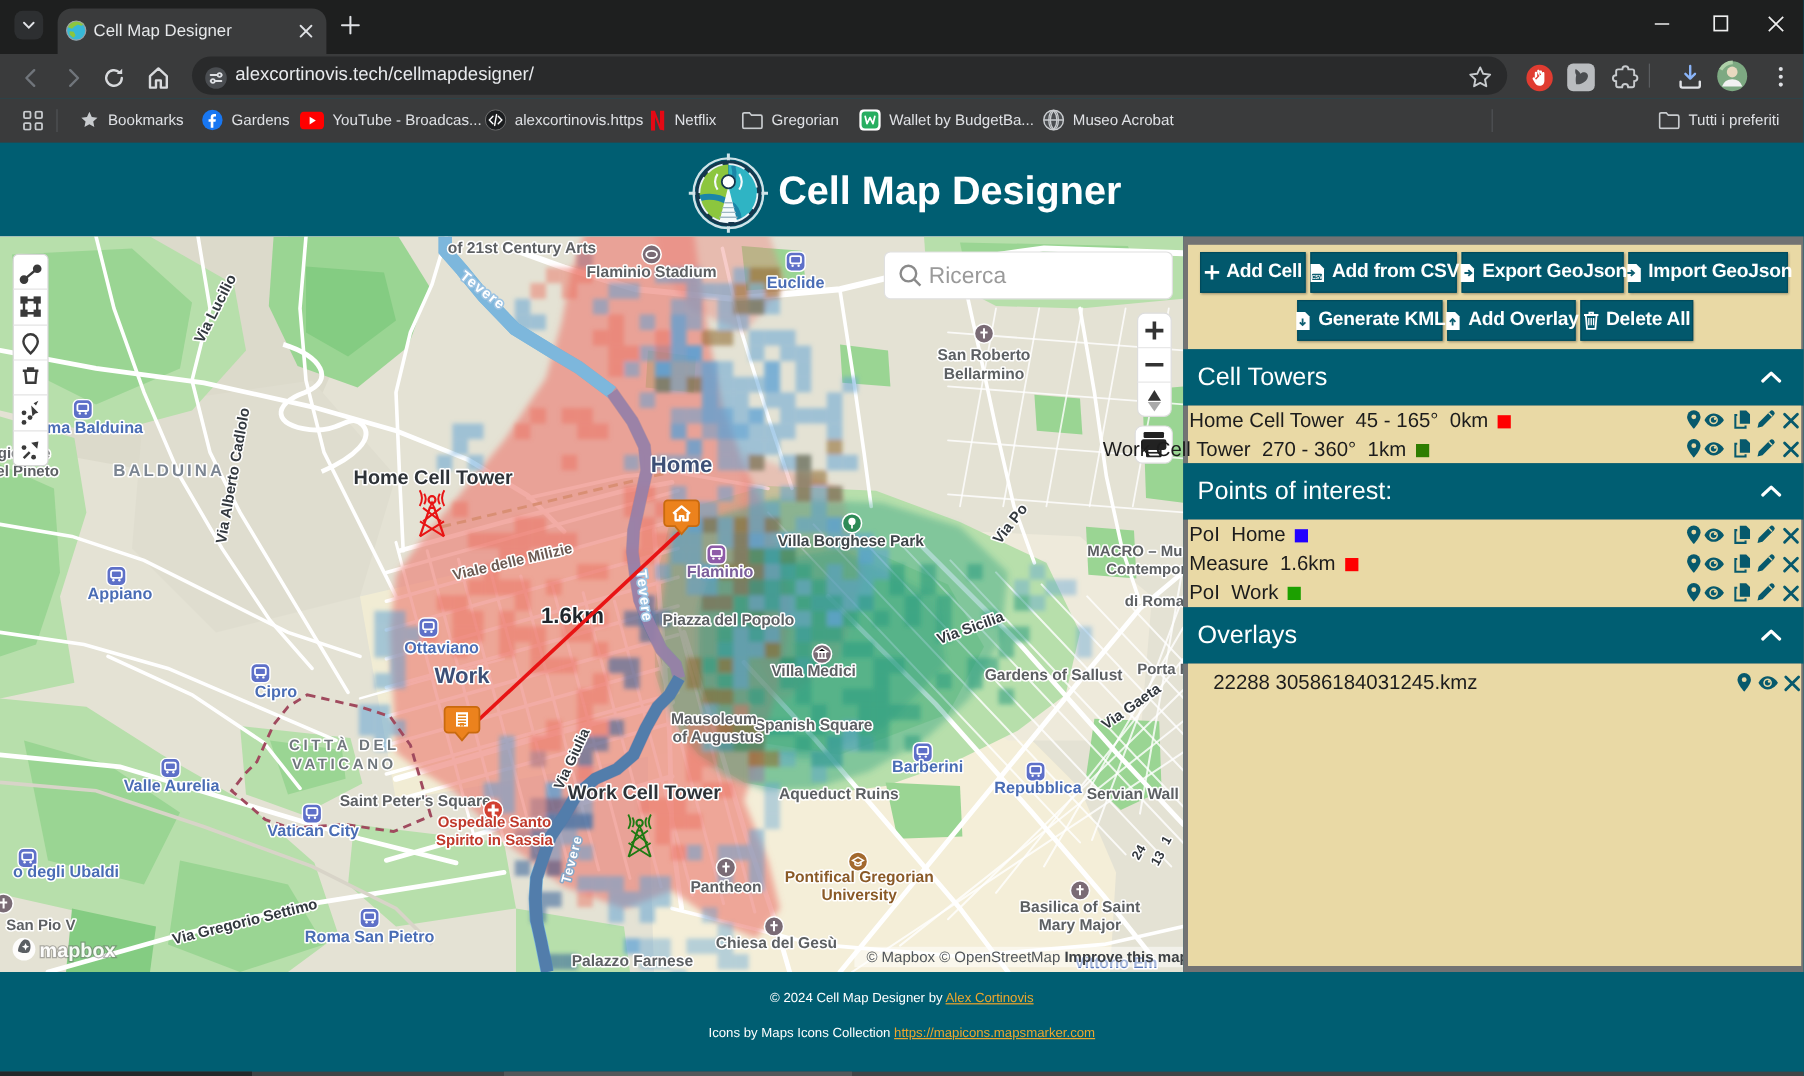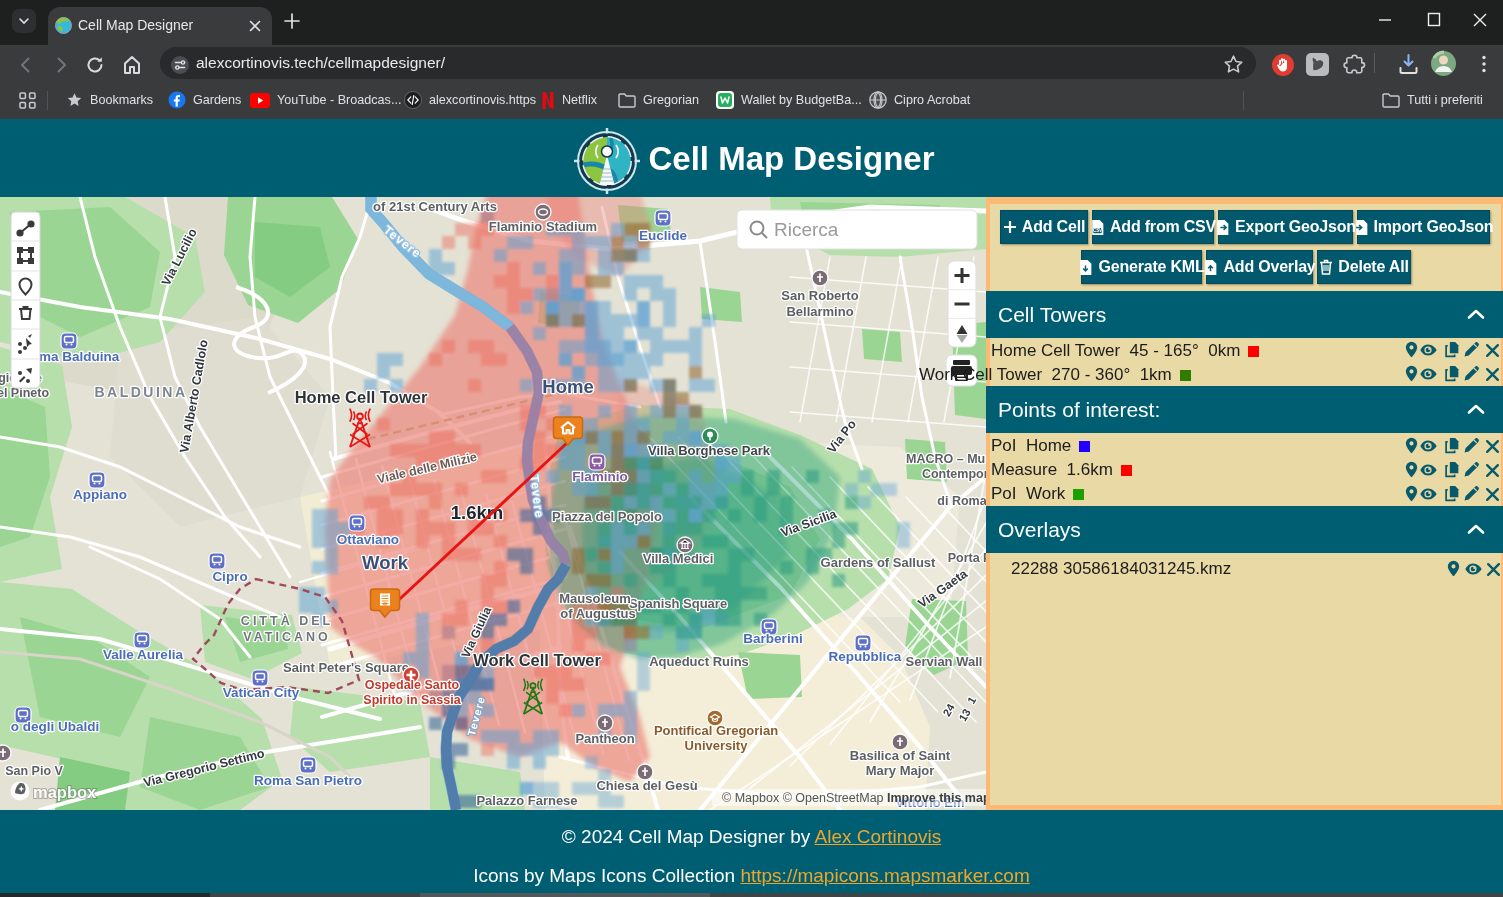--- a/index.html
+++ b/index.html
@@ -9,24 +9,24 @@
 #tabstrip{left:0;top:0;width:1503px;height:45px;background:#1e1f1f}
 #tabchev{left:12px;top:9px;width:24px;height:24px;border-radius:7px;background:#2d2f31;color:#dfe1e5;text-align:center;line-height:22px;font-size:14px}
 #tab{left:48px;top:7px;width:224px;height:38px;background:#3a3b3c;border-radius:12px 12px 0 0;color:#e6e8ea;font-size:14px}
 #toolbar{left:0;top:45px;width:1503px;height:37px;background:#3a3b3c}
 #omni{left:160px;top:47px;width:1096px;height:32px;border-radius:16px;background:#292a2b;color:#e8eaed;font-size:15px;line-height:32px}
 #bookbar{left:0;top:82px;width:1503px;height:37px;background:#3a3b3c;color:#dfe1e5;font-size:13px}
 .bmi{font-size:12.6px}
 .bmi{position:absolute;top:84px;height:32px;display:flex;align-items:center;gap:7px;color:#dfe1e5;white-space:nowrap}
 
 #apphead{left:0;top:119px;width:1503px;height:78px;background:#005e72}
-#appfoot{left:0;top:810px;width:1503px;height:83px;background:#005e72;color:#fff;text-align:center;font-size:19px}
+#appfoot{left:0;top:810px;width:1503px;height:83px;background:#005e72;color:#fff;text-align:center;font-size:11px}
 #bottomstrip{left:0;top:893px;width:1503px;height:4px;background:#3f4446}
 #mapwrap{left:0;top:197px;width:986px;height:613px;background:#eae7de;overflow:hidden}
-#sidebar{left:986px;top:197px;width:517px;height:613px;background:#fdba74}
+#sidebar{left:986px;top:197px;width:517px;height:613px;background:#737373}
 .btn{position:absolute;height:34px;background:#02586c;border:1px solid #014a5c;color:#fff;font-weight:bold;font-size:16px;display:flex;align-items:center;justify-content:center;gap:5px;box-shadow:1px 1px 2px rgba(0,0,0,.35);white-space:nowrap;letter-spacing:-0.2px}
 .btn svg{flex-shrink:0}
 .sechead{position:absolute;left:0;width:517px;height:47px;background:#005e72;color:#fff;font-size:21px;display:flex;align-items:center;padding-left:12px}
 .sechead .chev{position:absolute;right:16px;top:12px}
 .tanblock{position:absolute;left:4px;width:511px;background:#e9d9a5}
 .row{position:absolute;right:112px;height:24px;display:flex;align-items:center;justify-content:flex-start;gap:8px;font-size:17px;color:#1c1c1c;white-space:nowrap}
 .sq{width:11px;height:11px;display:inline-block}
 a.flink{color:#eda62c;text-decoration:underline}
 </style></head><body>
 <div id="stage">
@@ -173,21 +173,21 @@
         </svg>
         <span>Wallet by BudgetBa...</span>
       </div>
 <div class="bmi" style="left:869px">
         <svg width="18" height="18" viewBox="0 0 18 18">
           <circle cx="9" cy="9" r="8.2" fill="#4a4d50"></circle>
           <circle cx="9" cy="9" r="8.2" fill="none" stroke="#c8cbce" stroke-width="1.2"></circle>
           <path d="M1 9h16M9 1a13 13 0 010 16M9 1a13 13 0 000 16" stroke="#c8cbce" stroke-width="1.1" fill="none"></path>
           <ellipse cx="9" cy="9" rx="4" ry="8.2" fill="none" stroke="#c8cbce" stroke-width="1.1"></ellipse>
         </svg>
-        <span>Cipro Acrobat</span>
+        <span>Museo Acrobat</span>
       </div>
 <div class="abs" style="left:1243px;top:91px;width:1px;height:19px;background:#505356"></div>
 <div class="bmi" style="left:1382px">
         <svg width="18" height="15" viewBox="0 0 18 15">
           <path d="M1 2.2C1 1.5 1.5 1 2.2 1h4.3l1.8 2h7.5c.7 0 1.2.5 1.2 1.2v8.6c0 .7-.5 1.2-1.2 1.2H2.2A1.2 1.2 0 011 12.8z" fill="none" stroke="#c8cbce" stroke-width="1.4"></path>
         </svg>
         <span>Tutti i preferiti</span>
       </div>
 
 <div class="abs" id="apphead"></div>

